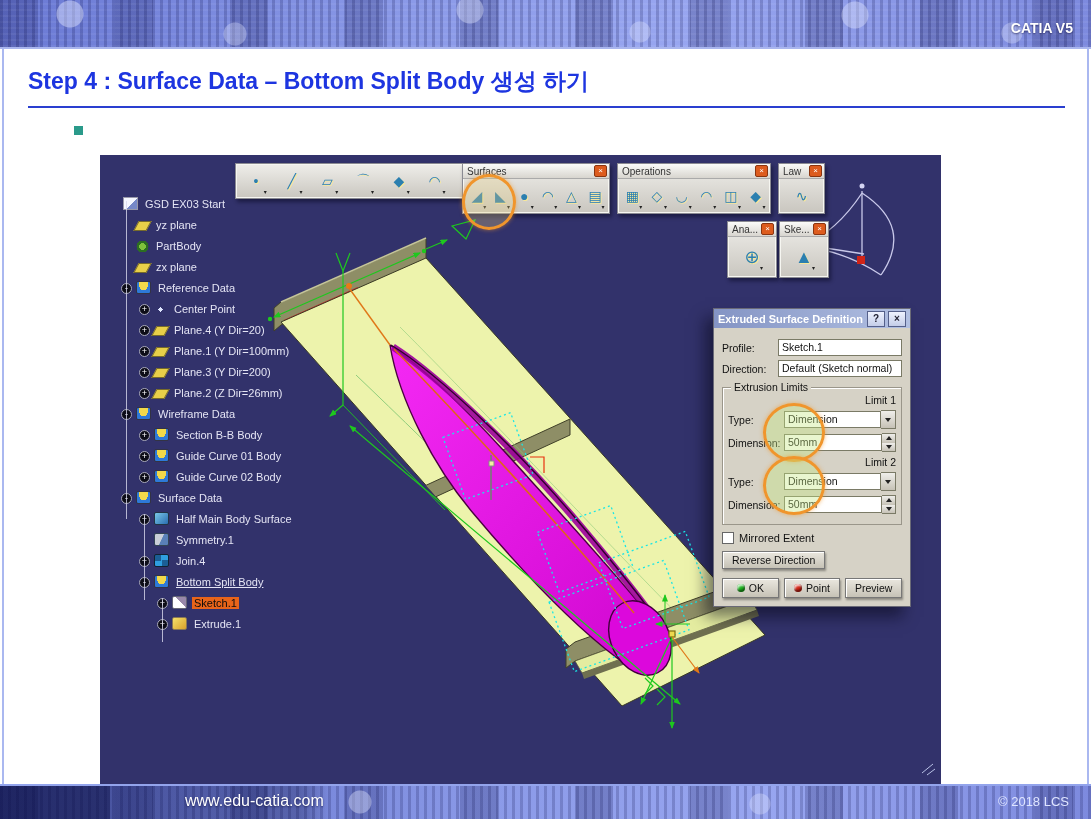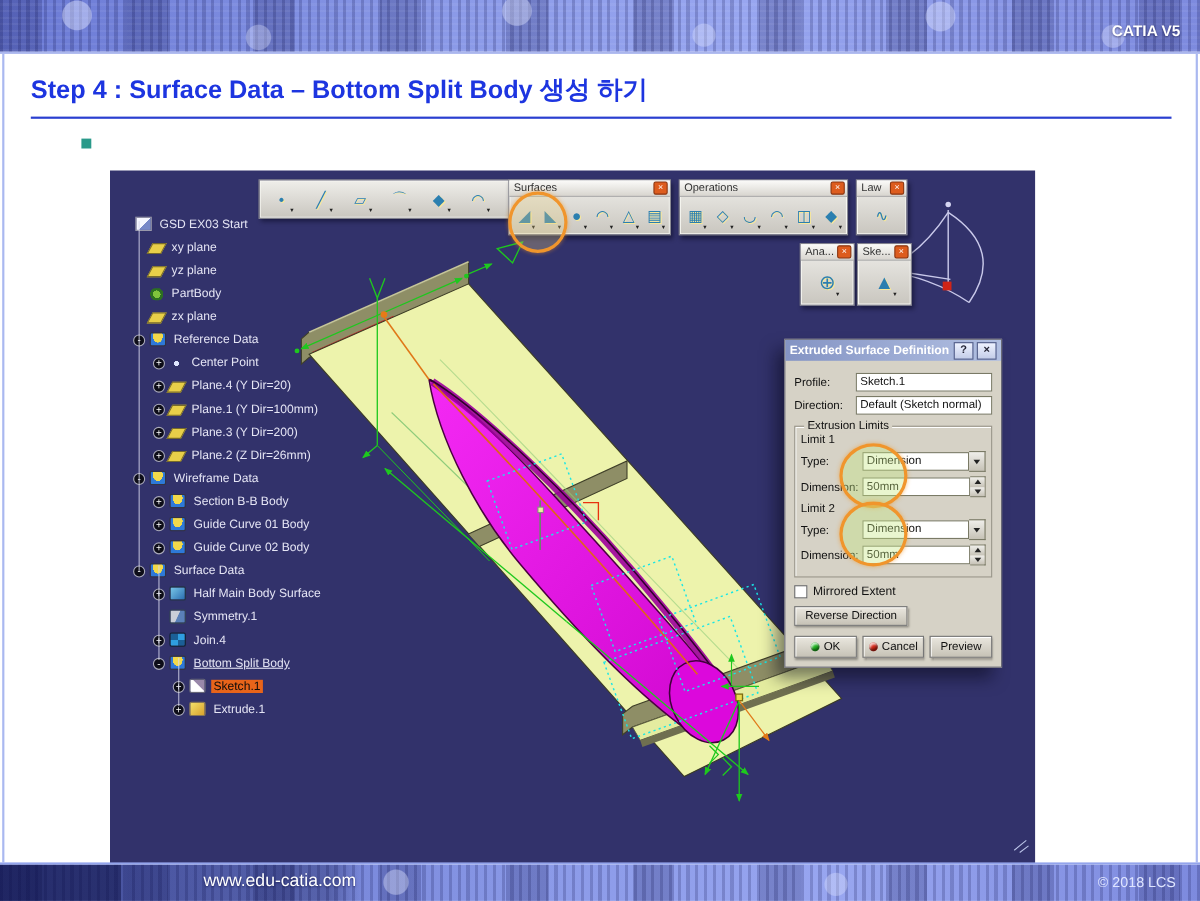--- a/index.html
+++ b/index.html
@@ -117,21 +117,21 @@
           padding:0 3px;white-space:nowrap;overflow:hidden;}
   .ddbtn{flex:none;width:14px;height:17px;background:linear-gradient(#efeeea,#c6c2b6);border:1px solid #7a7a66;
          border-left:none;display:flex;align-items:center;justify-content:center;}
   .ddbtn::before{content:"";border-left:3px solid rgba(0,0,0,0);border-right:3px solid rgba(0,0,0,0);border-top:4px solid #222;}
   .spin{flex:none;width:13px;height:17px;display:flex;flex-direction:column;border:1px solid #7a7a66;border-left:none;}
   .sp{flex:1;background:linear-gradient(#efeeea,#c6c2b6);display:flex;align-items:center;justify-content:center;}
   .sp-up::before{content:"";border-left:3px solid rgba(0,0,0,0);border-right:3px solid rgba(0,0,0,0);border-bottom:4px solid #222;}
   .sp-dn::before{content:"";border-left:3px solid rgba(0,0,0,0);border-right:3px solid rgba(0,0,0,0);border-top:4px solid #222;}
   .groupbox{position:relative;border:1px solid #9a968a;box-shadow:inset 1px 1px 0 #fff;margin-top:10px;padding:4px 5px 6px;}
   .grouptitle{position:absolute;top:-7px;left:8px;background:#d6d2c6;padding:0 3px;font-size:10.5px;}
-  .limlabel{margin:2px 0 1px;font-size:10.5px;}
+  .limlabel{margin:2px 0 1px;font-size:10.5px;text-align:right;}
   .chkrow{display:flex;align-items:flex-end;margin-top:7px;}
   .chk{width:10px;height:10px;background:#fff;border:1px solid #666;margin-right:5px;flex:none;}
   .revbtn{display:inline-block;margin-top:7px;padding:2px 9px;font-size:10.5px;color:#111;
           background:linear-gradient(#eae7df,#c6c2b6);border:1px solid #777;box-shadow:1px 1px 0 #fff inset,1px 2px 2px rgba(0,0,0,.35);}
   .dlg-foot{display:flex;gap:5px;margin-top:9px;}
   .fbtn{flex:1;height:18px;display:flex;align-items:center;justify-content:center;gap:4px;font-size:10.5px;
         background:linear-gradient(#eae7df,#c6c2b6);border:1px solid #777;box-shadow:1px 1px 0 #fff inset,1px 2px 2px rgba(0,0,0,.35);}
   .dot{width:8px;height:8px;border-radius:50%;flex:none;box-shadow:inset -1px -2px 2px rgba(0,0,0,.5), inset 1px 2px 2px rgba(255,255,255,.8);}
   .dot-g{background:#1db41d;}
   .dot-r{background:#d42414;}
@@ -278,25 +278,20 @@
         <div class="anno" style="left: 792px; top: 110px; color: rgb(216, 216, 96); font-weight: normal;"></div>
       </div>
 
     <div class="tree">
       <div class="trunk3"></div>
       <div>
           <div class="trow lvl0">
           <span class="exp"></span>
           <span class="ic ic-part"></span>
           <span class="tlabel">GSD EX03 Start</span>
-        </div>
-          <div class="trow lvl1">
-          <span class="exp"></span>
-          <span class="ic ic-plane"></span>
-          <span class="tlabel">xy plane</span>
         </div>
           <div class="trow lvl1">
           <span class="exp"></span>
           <span class="ic ic-plane"></span>
           <span class="tlabel">yz plane</span>
         </div>
           <div class="trow lvl1">
           <span class="exp"></span>
           <span class="ic ic-gear"></span>
           <span class="tlabel">PartBody</span>
@@ -582,21 +577,21 @@
           <span>Mirrored Extent</span>
         </div>
         <span class="revbtn">Reverse Direction</span>
         <div class="dlg-foot">
           <span class="fbtn">
               <span class="dot dot-g"></span>
               <span>OK</span>
             </span>
           <span class="fbtn">
               <span class="dot dot-r"></span>
-              <span>Cancel</span>
+              <span>Point</span>
             </span>
           <span class="fbtn">
               <span>Preview</span>
             </span>
         </div>
       </div>
     </div>
 
     <div class="hl-circle hl-tool"></div>
     <div class="hl-circle hl-dim1"></div>

